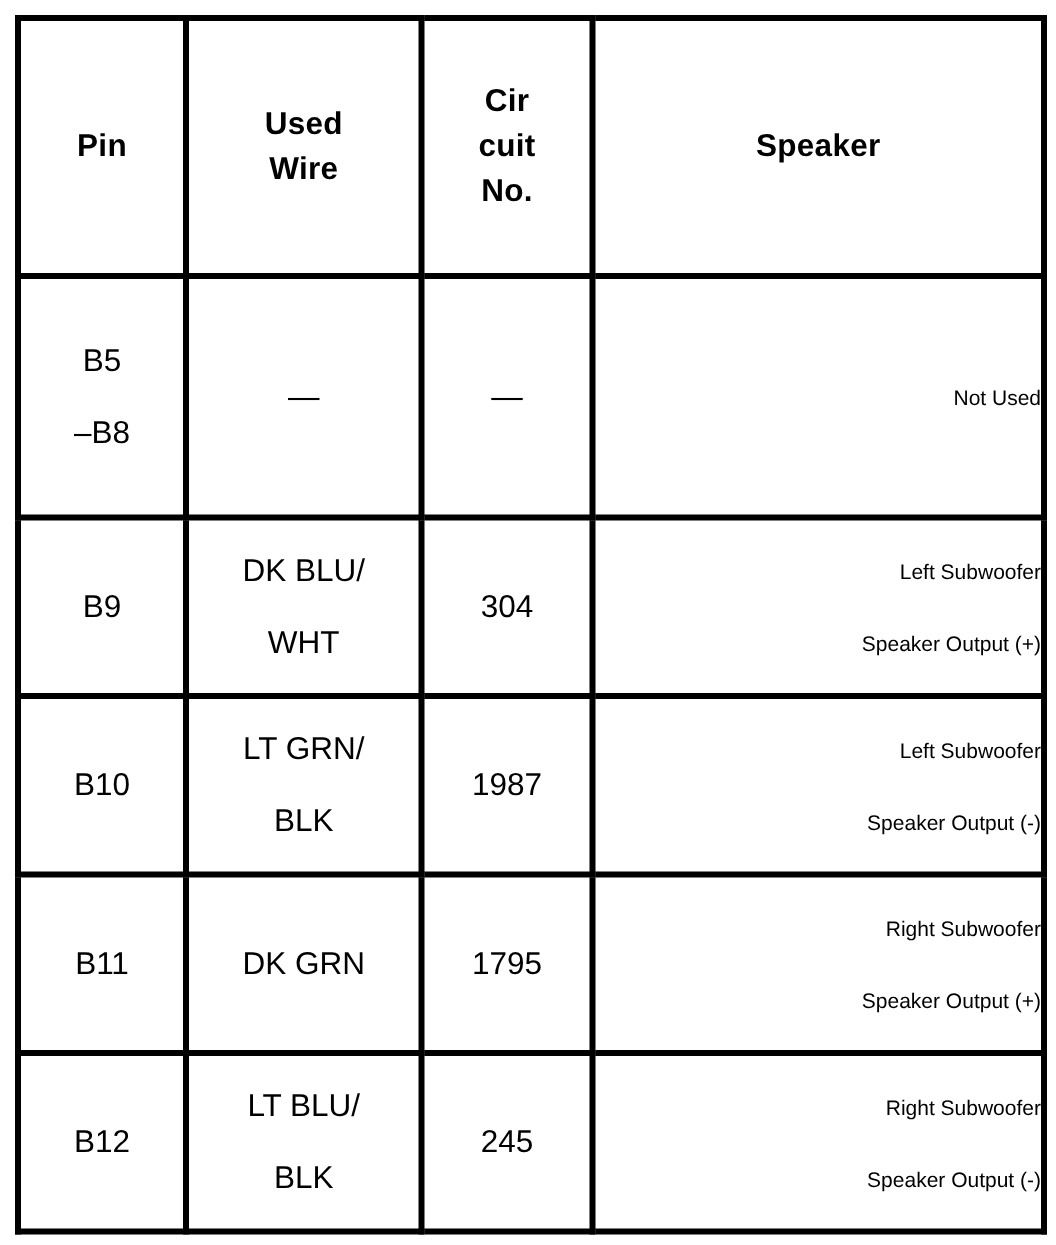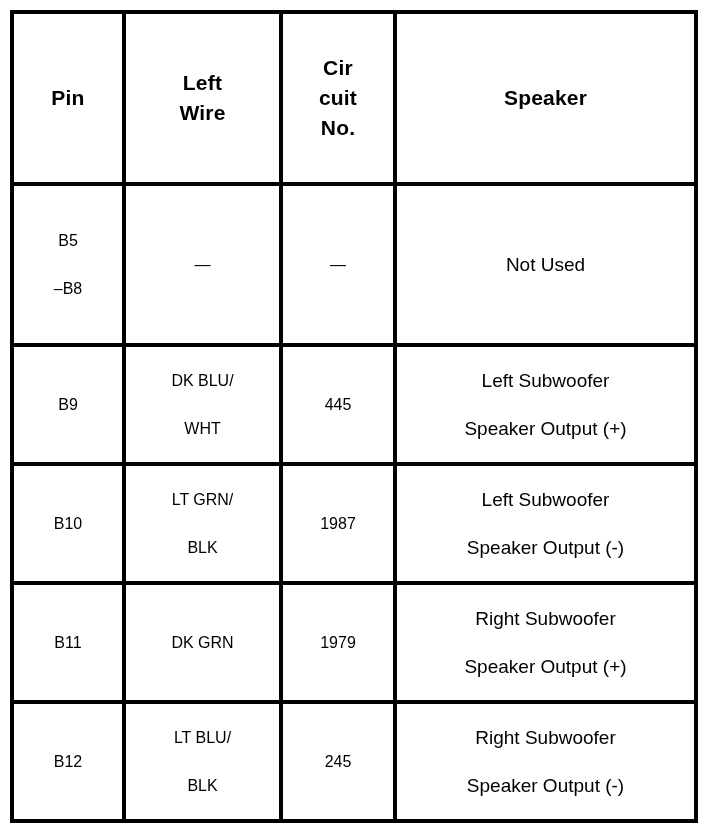--- a/index.html
+++ b/index.html
@@ -53,31 +53,31 @@
   }
   th.head-cell .hl { display: block; }
 
   tbody tr.row-notused { height: 161px; }
   tbody tr.row-std { height: 119px; }
 
   td.cell-pin,
   td.cell-color,
   td.cell-circuit {
     text-align: center;
-    font-size: 16px;
+    font-size: 21px;
     line-height: 48px;
     font-weight: normal;
   }
   td.cell-pin .ln,
   td.cell-color .ln {
     display: block;
   }
   td.cell-func {
-    text-align: center;
-    font-size: 19px;
+    text-align: right;
+    font-size: 14px;
     line-height: 48px;
     font-weight: normal;
     padding-left: 16px;
   }
   td.cell-func .ln { display: block; }
   .dash-cell { font-size: 21px; }
 </style>
 </head>
 <body>
 
@@ -92,21 +92,21 @@
     </colgroup>
 
     <thead>
       <tr>
 
         <th class="head-cell">
           <span class="hl">Pin</span>
         </th>
 
         <th class="head-cell">
-          <span class="hl">Left</span>
+          <span class="hl">Used</span>
           <span class="hl">Wire</span>
         </th>
 
         <th class="head-cell">
           <span class="hl">Cir</span>
           <span class="hl">cuit</span>
           <span class="hl">No.</span>
         </th>
 
         <th class="head-cell">
@@ -133,21 +133,21 @@
       </tr>
 
       <tr class="row-std">
         <td class="cell-pin">
           <span class="ln">B9</span>
         </td>
         <td class="cell-color">
           <span class="ln">DK BLU/</span>
           <span class="ln">WHT</span>
         </td>
-        <td class="cell-circuit">445</td>
+        <td class="cell-circuit">304</td>
         <td class="cell-func">
           <span class="ln">Left Subwoofer</span>
           <span class="ln">Speaker Output (+)</span>
         </td>
       </tr>
 
       <tr class="row-std">
         <td class="cell-pin">
           <span class="ln">B10</span>
         </td>
@@ -162,21 +162,21 @@
         </td>
       </tr>
 
       <tr class="row-std">
         <td class="cell-pin">
           <span class="ln">B11</span>
         </td>
         <td class="cell-color">
           <span class="ln">DK GRN</span>
         </td>
-        <td class="cell-circuit">1979</td>
+        <td class="cell-circuit">1795</td>
         <td class="cell-func">
           <span class="ln">Right Subwoofer</span>
           <span class="ln">Speaker Output (+)</span>
         </td>
       </tr>
 
       <tr class="row-std">
         <td class="cell-pin">
           <span class="ln">B12</span>
         </td>

